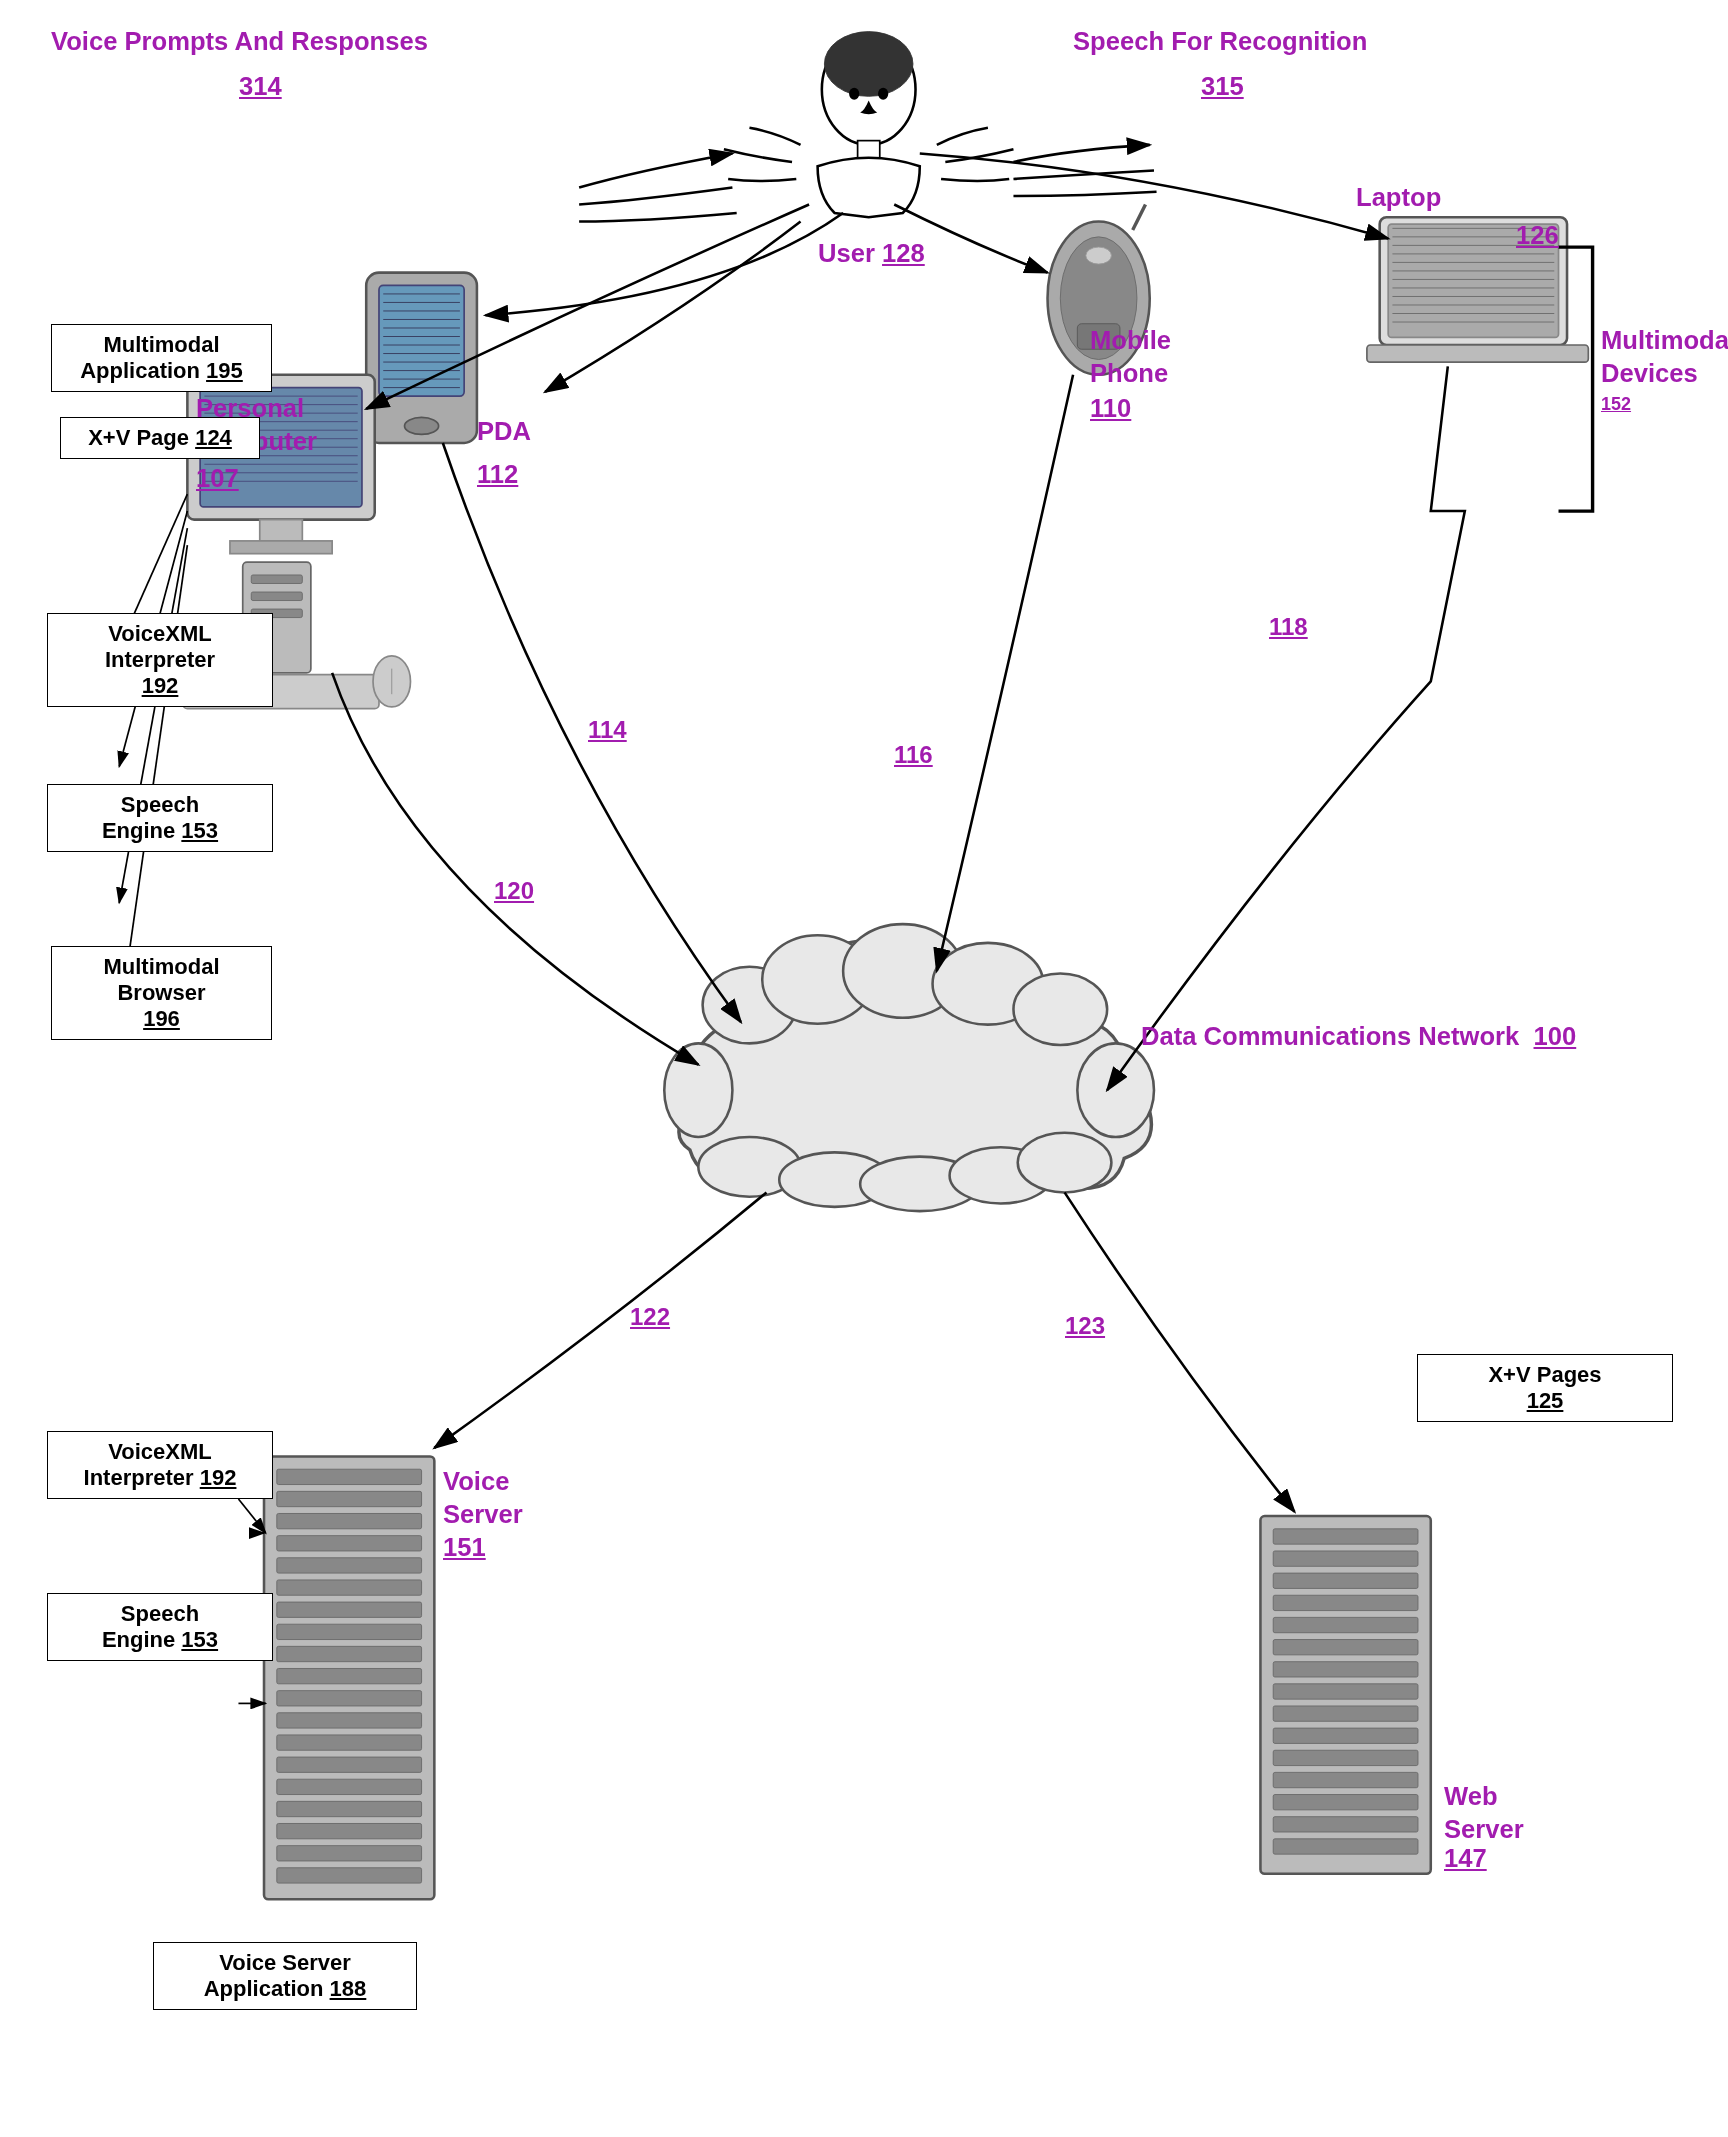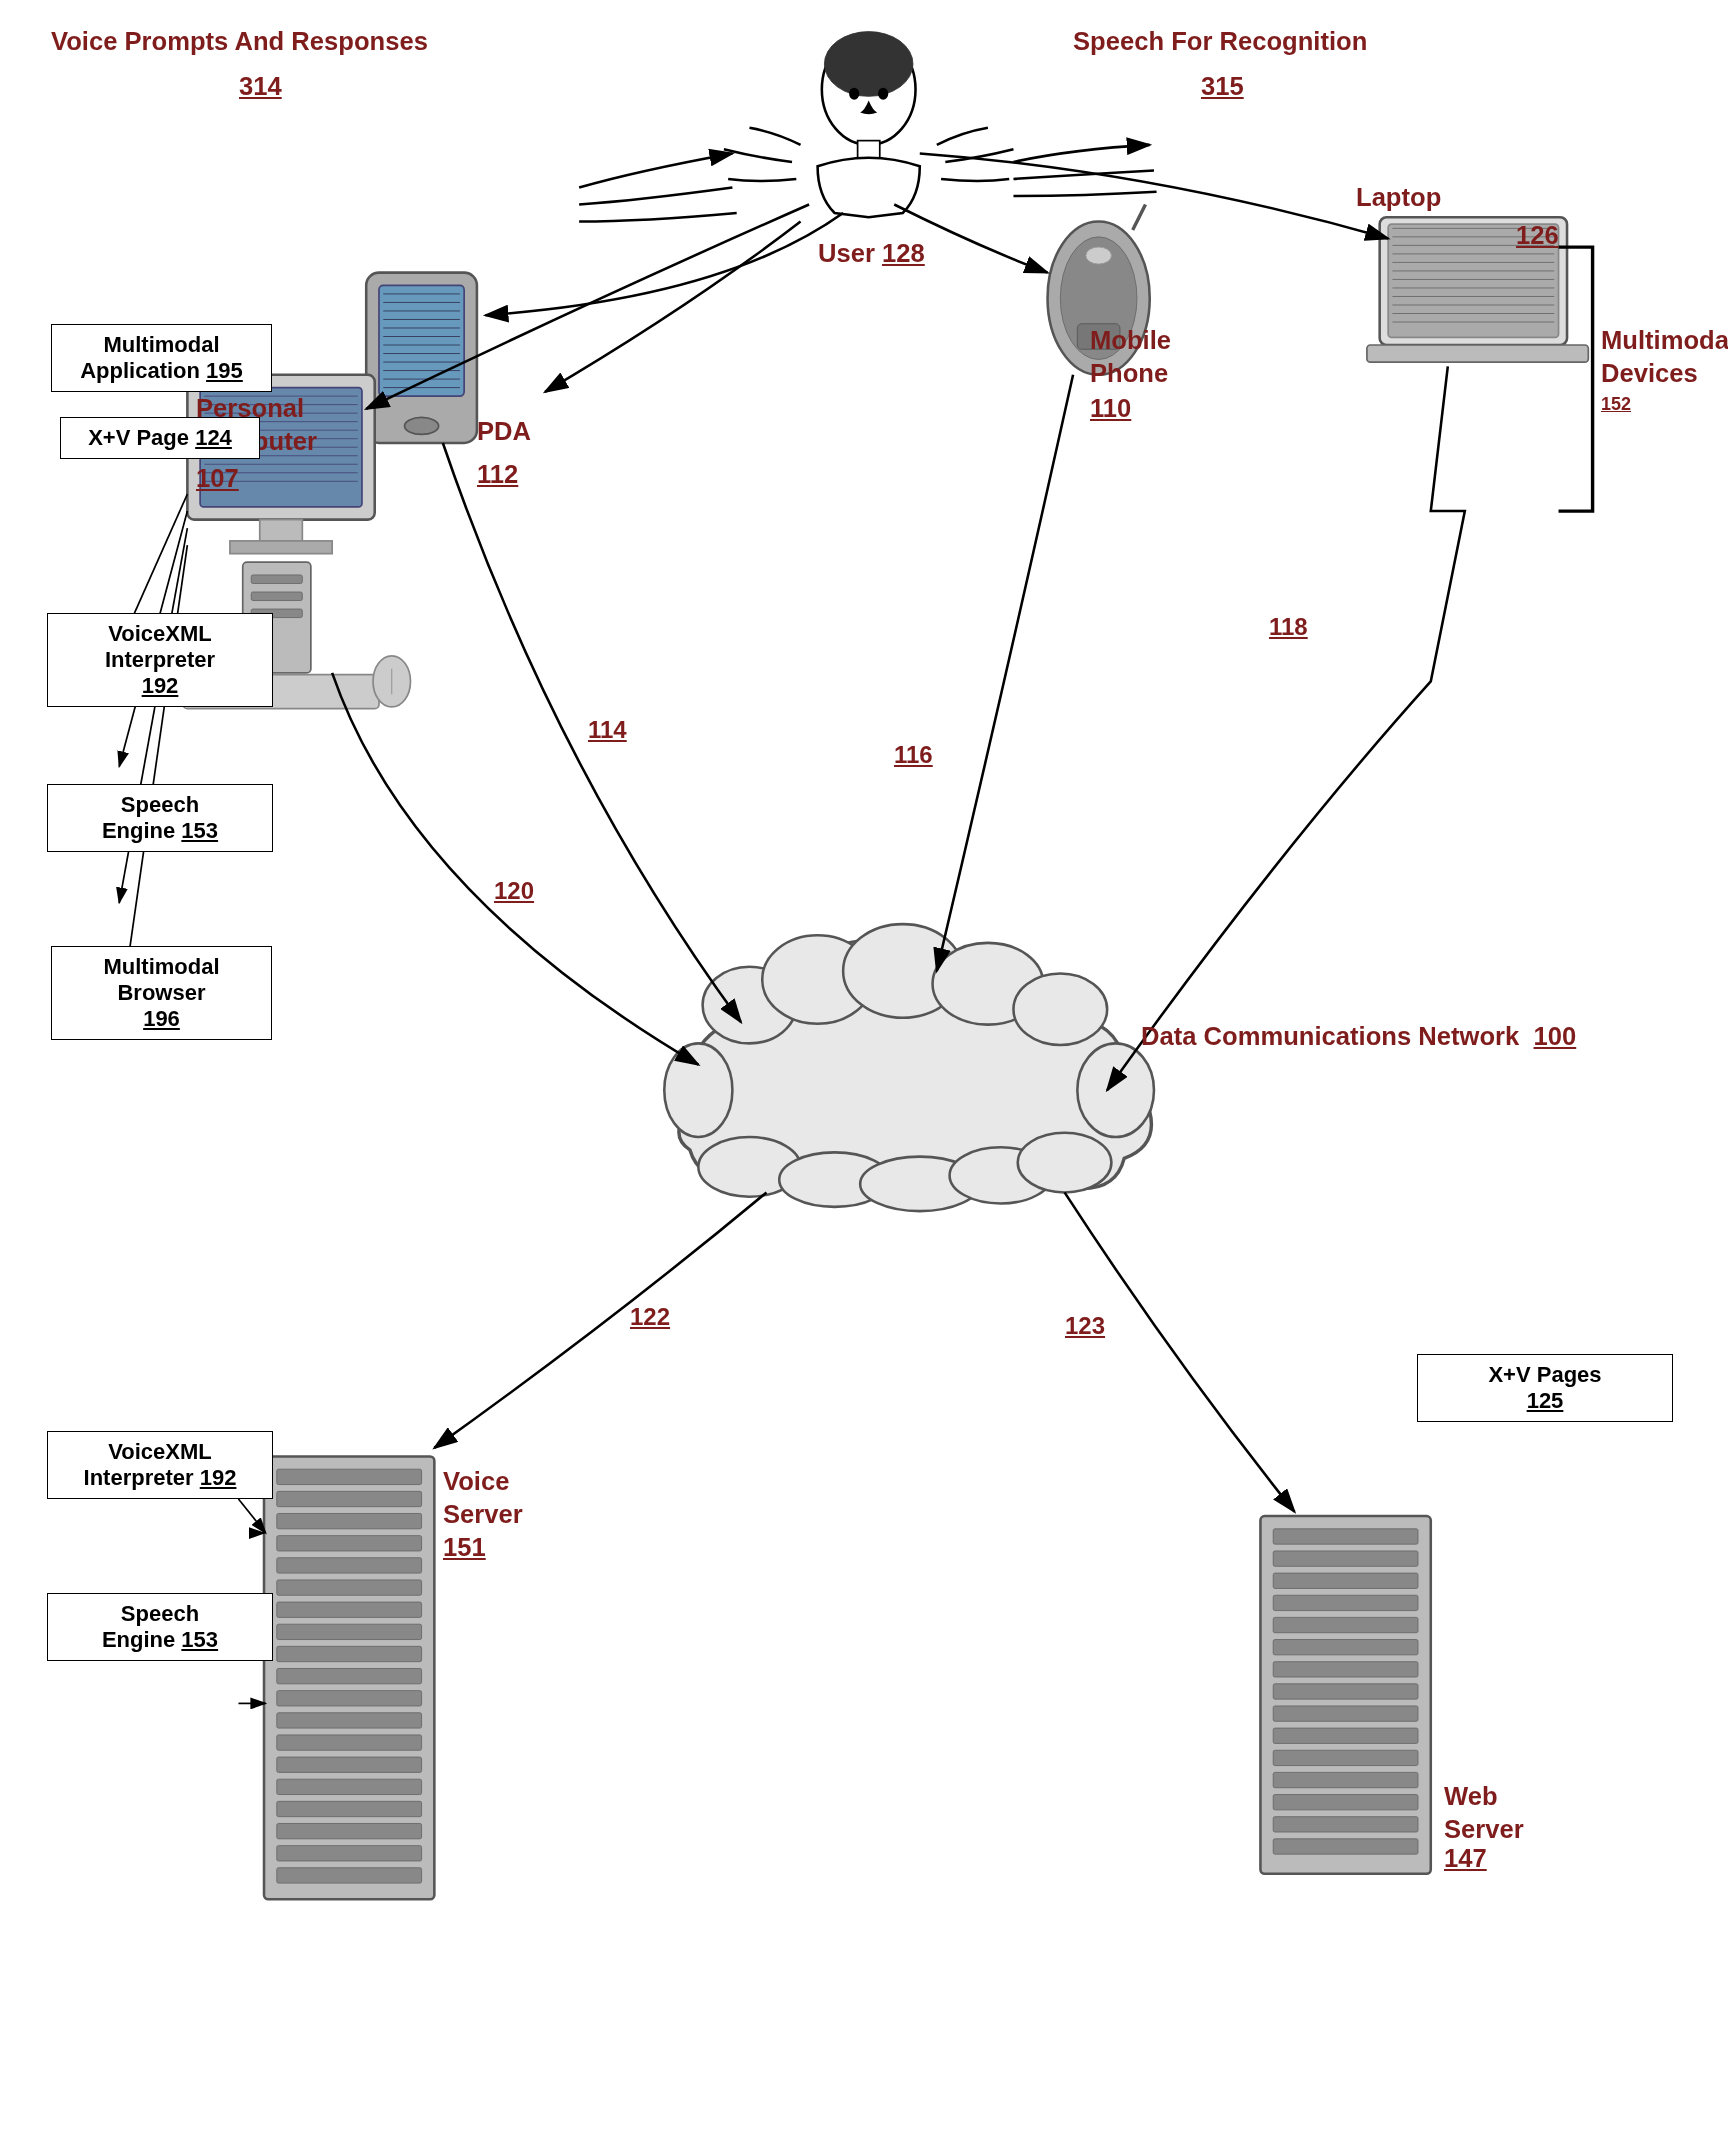--- a/index.html
+++ b/index.html
@@ -20,21 +20,21 @@
       position: absolute;
       top: 0; left: 0;
       width: 1728px;
       height: 2137px;
     }
     .label {
       position: absolute;
       font-size: 24px;
       font-weight: bold;
       font-family: Arial, sans-serif;
-      color: #7f1d1d;
+      color: #a21caf;
     }
     .label u { text-decoration: underline; }
     .box-label {
       position: absolute;
       border: 1.7px solid #000;
       padding: 6.8px 12px;
       font-size: 22px;
       font-weight: bold;
       font-family: Arial, sans-serif;
       background: #fff;
@@ -302,15 +302,16 @@
   <div class="box-label" style="top:613px; left:47px; width:226px;">VoiceXML<br>Interpreter<br><u>192</u></div>
 
   <div class="box-label" style="top:784px; left:47px; width:226px;">Speech<br>Engine <u>153</u></div>
 
   <div class="box-label" style="top:1354px; left:1380px; width:256px;margin-left:37px;">X+V Pages<br><u>125</u></div>
 
   <div class="box-label" style="top:1431px; left:47px; width:226px;">VoiceXML<br>Interpreter <u>192</u></div>
 
   <div class="box-label" style="top:1593px; left:47px; width:226px;">Speech<br>Engine <u>153</u></div>
 
+  <div class="box-label" style="top:1942px; left:153px; width:264px;">Voice Server<br>Application <u>188</u></div>
 
 </div>
 
 
 </body></html>

